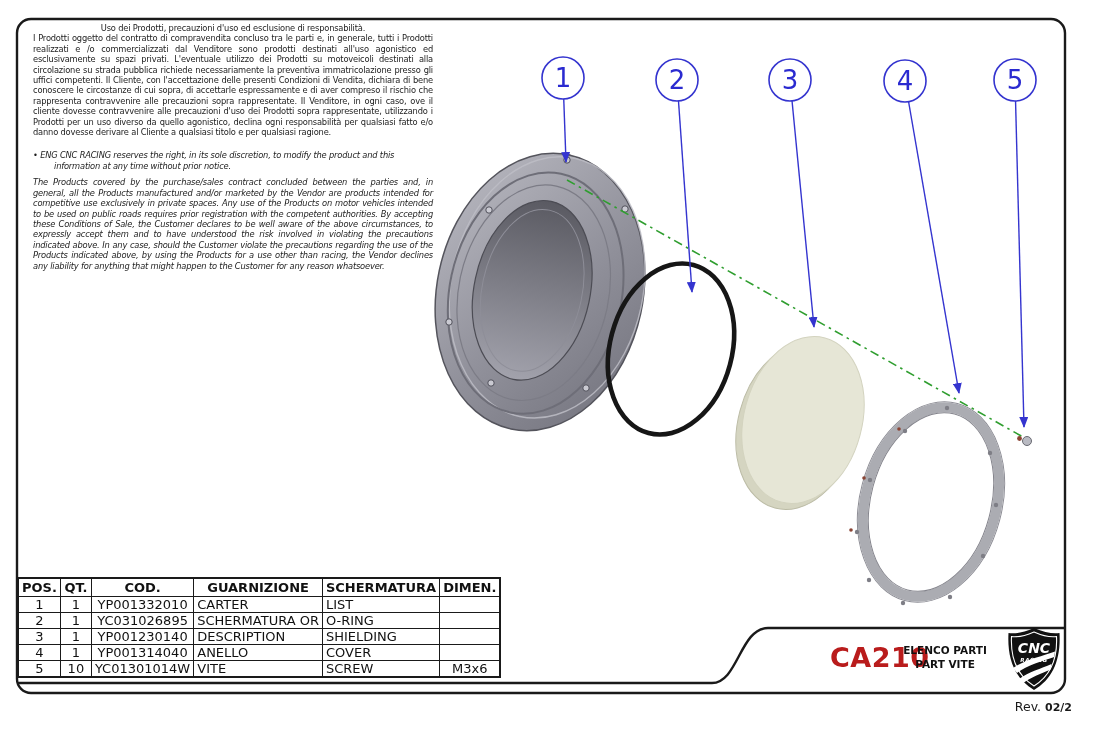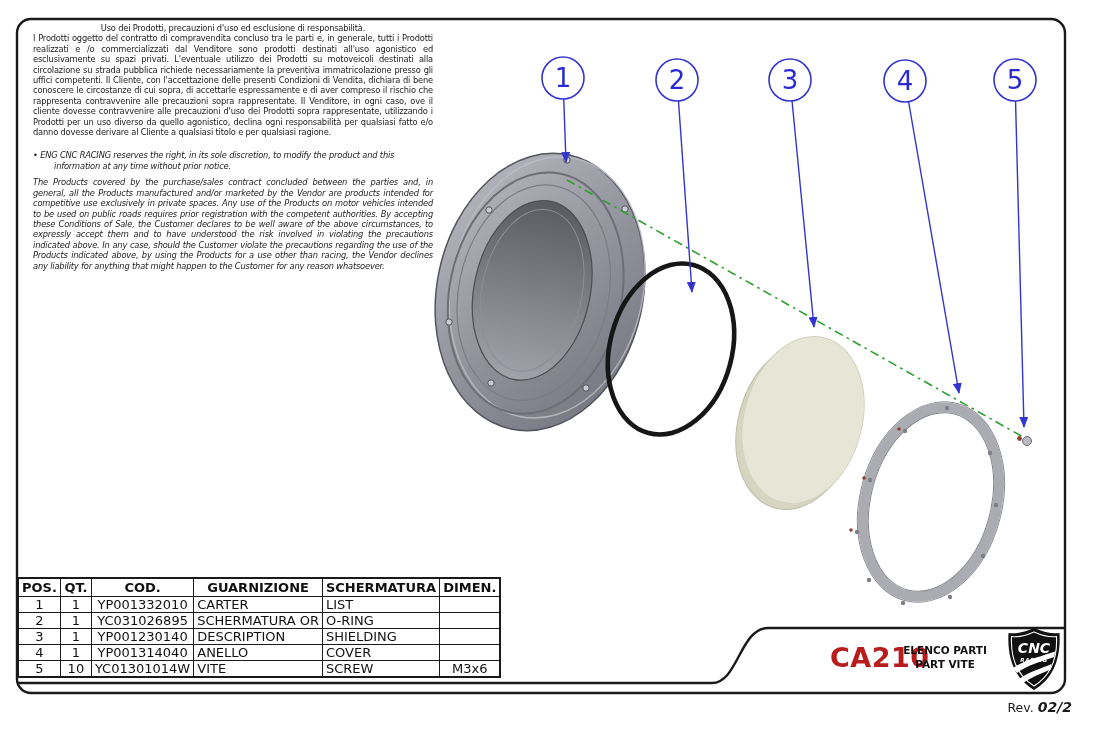--- a/index.html
+++ b/index.html
@@ -23,21 +23,21 @@
               text-align:center;font-weight:normal;white-space:nowrap;overflow:hidden;}
   table.parts th{height:17px;font-weight:bold;}
   table.parts td.l{text-align:left;}
   table.parts{border:2px solid #1a1a1a;}
   
   .sheet-code{left:786px;top:642px;width:96px;text-align:center;font-size:27px;
               font-weight:bold;letter-spacing:0.5px;color:#b91c1c;margin-left:44px;}
   .list-title{left:893px;top:644px;width:104px;text-align:center;font-size:10.5px;
               font-weight:bold;line-height:13.5px;color:#111;}
   .rev{left:980px;top:699px;width:92px;text-align:right;font-size:12.5px;color:#1a1a1a;}
-  .rev b{font-style:italic;font-size:14px;}
+  .rev b{font-size:11px;}
 </style>
 </head>
 <body>
 
 <div class="sheet">
 
   <svg class="abs" style="left:0;top:0" width="1098" height="748" viewBox="0 0 1098 748">
     <defs>
       <linearGradient id="gCarter" x1="0" y1="0" x2="1" y2="1">
         <stop offset="0" stop-color="#bcbcc4"></stop>

